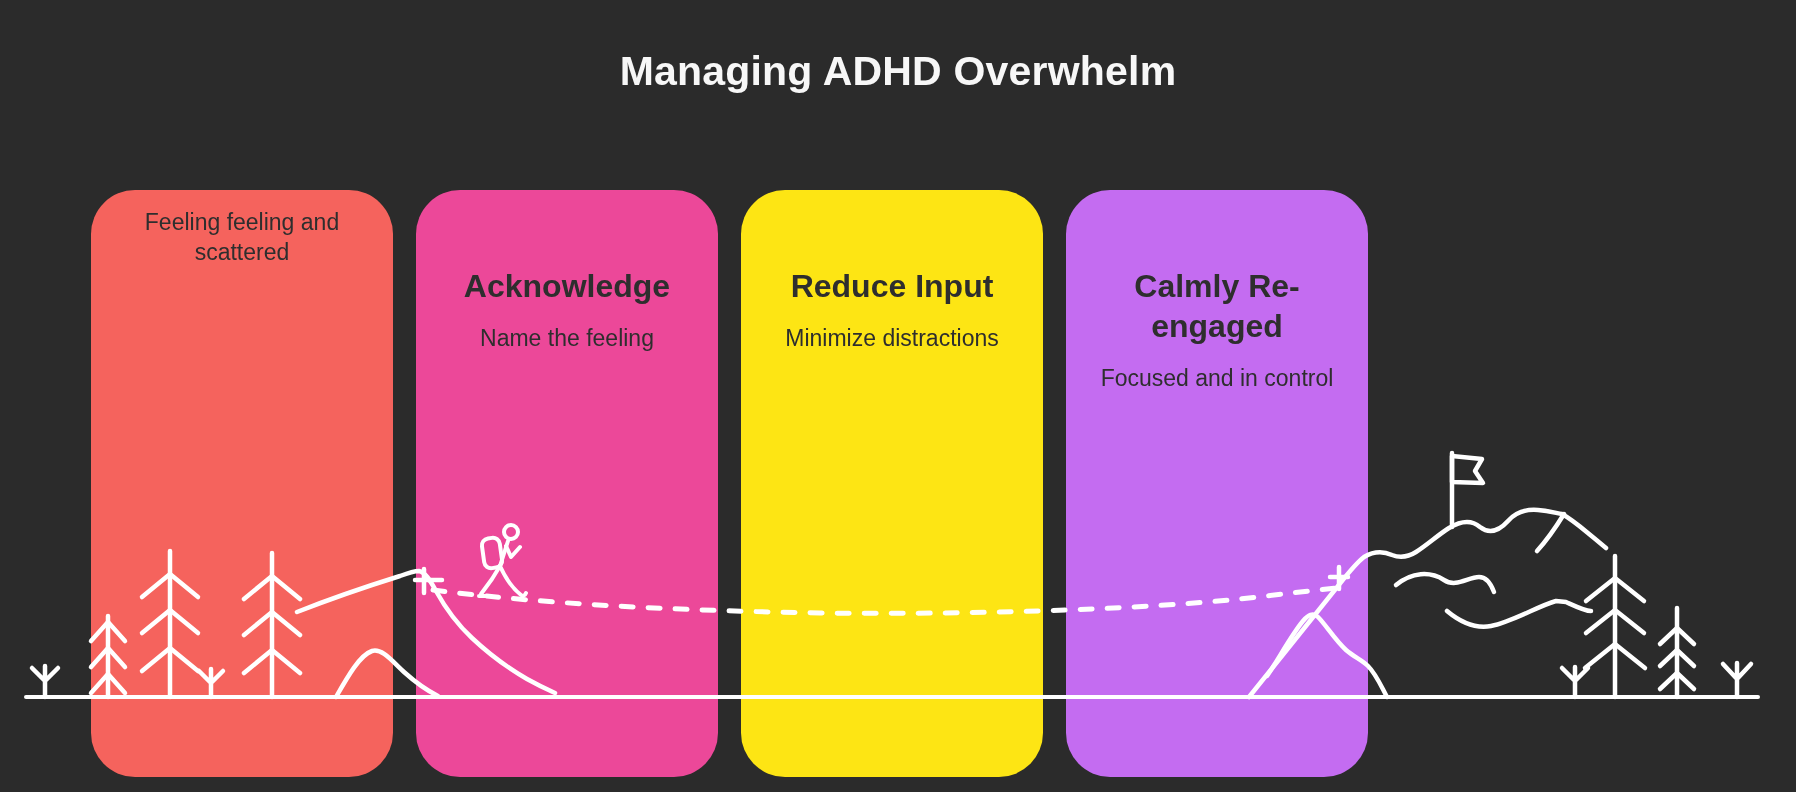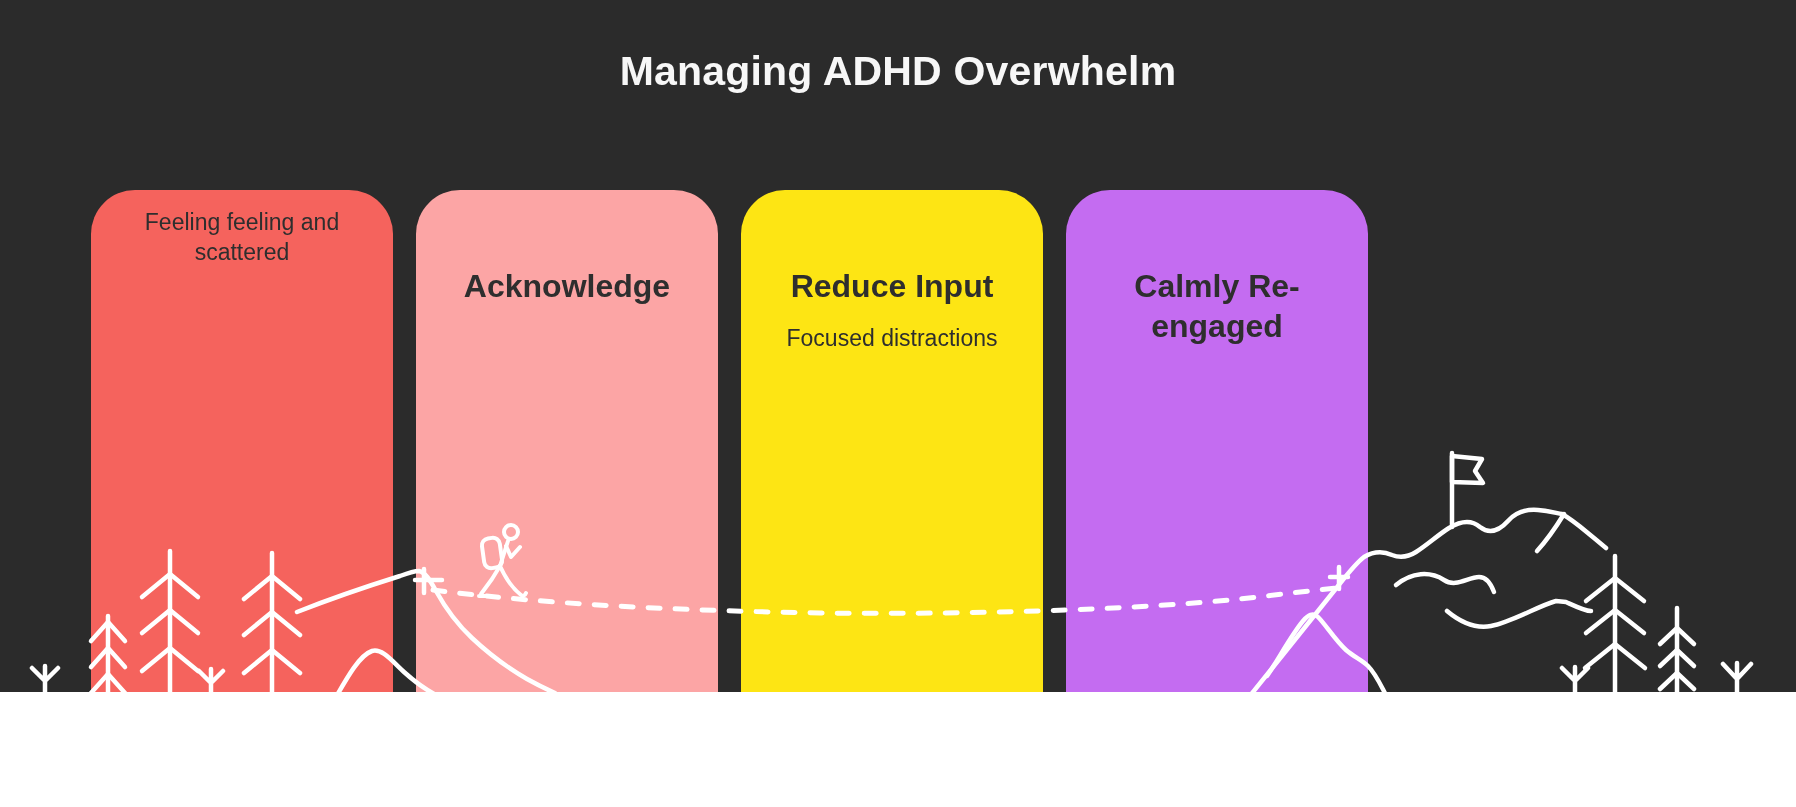--- a/index.html
+++ b/index.html
@@ -1,20 +1,20 @@
 <!DOCTYPE html>
 <html><head>
 <meta charset="utf-8">
 <style>
   html, body { margin: 0; padding: 0; }
   body { font-family: "Liberation Sans", sans-serif; }
   .stage {
     position: relative;
     width: 1796px;
-    height: 692px;
+    height: 792px;
     overflow: hidden;
     background: #2B2B2B; 
   }
   .page-title {
     position: absolute;
     top: 48px;
     left: 0;
     width: 100%;
     margin: 0;
     text-align: center;
@@ -63,32 +63,34 @@
 <body>
 
 <div class="stage" style="background: rgb(43, 43, 43);">
 
   <h1 class="page-title" style="color: rgb(247, 247, 247);">Managing ADHD Overwhelm</h1>
 
   <div class="card" style="background: rgb(245, 99, 93); color: rgb(46, 46, 46);">
     <div class="card-subtitle">Feeling feeling and scattered</div>
   </div>
 
-  <div class="card" style="background: #fca5a5; color: rgb(46, 46, 46);">
+  <div class="card" style="background: #ec4899; color: rgb(46, 46, 46);">
     <div class="card-title">Acknowledge</div>
+    <div class="card-subtitle">Name the feeling</div>
   </div>
 
   <div class="card" style="background: rgb(253, 229, 20); color: rgb(46, 46, 46);">
     <div class="card-title">Reduce Input</div>
-    <div class="card-subtitle">Focused distractions</div>
+    <div class="card-subtitle">Minimize distractions</div>
   </div>
 
 
   <div class="card" style="background: rgb(196, 108, 241); color: rgb(46, 46, 46);">
     <div class="card-title">Calmly Re-engaged</div>
+    <div class="card-subtitle">Focused and in control</div>
   </div>
 
   <svg id="art" class="art" viewBox="0 0 1796 807" fill="none" stroke="#FFFFFF" stroke-width="4.5" stroke-linecap="round" stroke-linejoin="round">
 
     <path d="M26 697 H1758" stroke-width="4"></path>
 
     <g>
       <path d="M45 697 V666 M45 681 L32 668 M45 681 L58 668"></path>
     </g>
 

